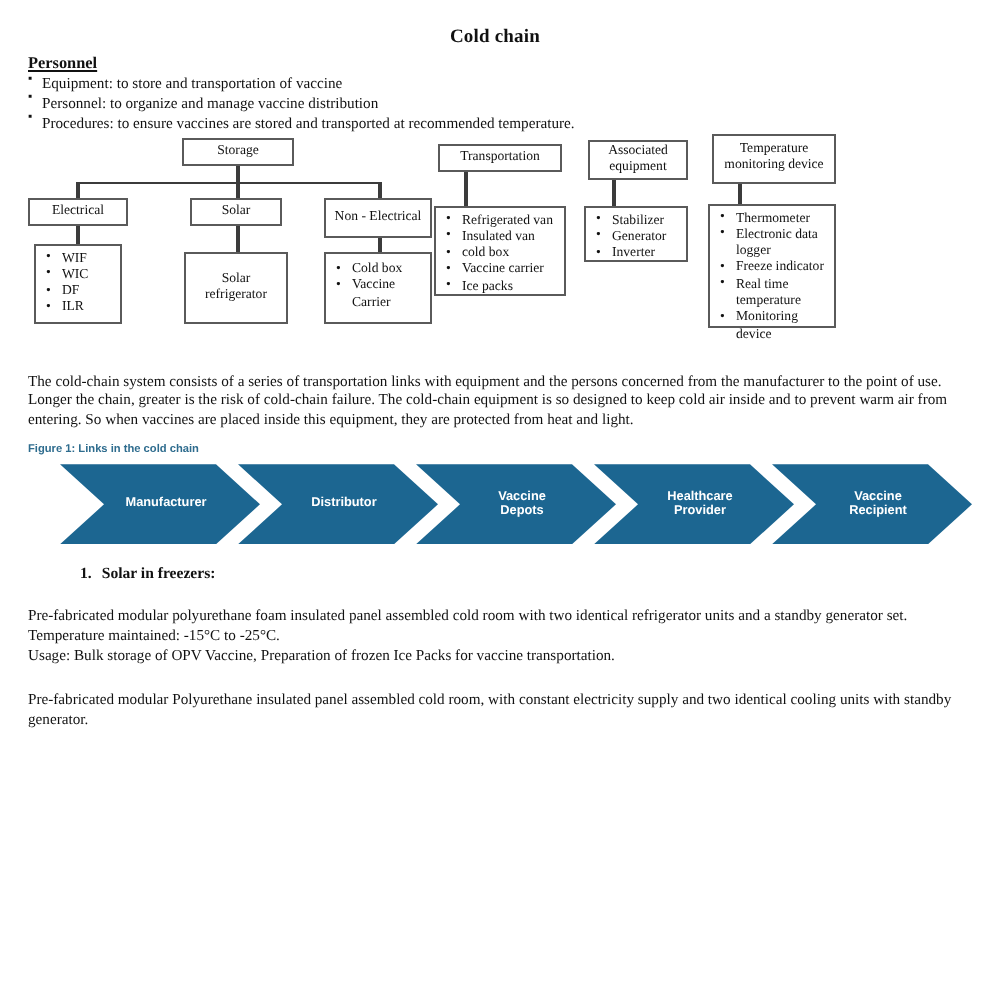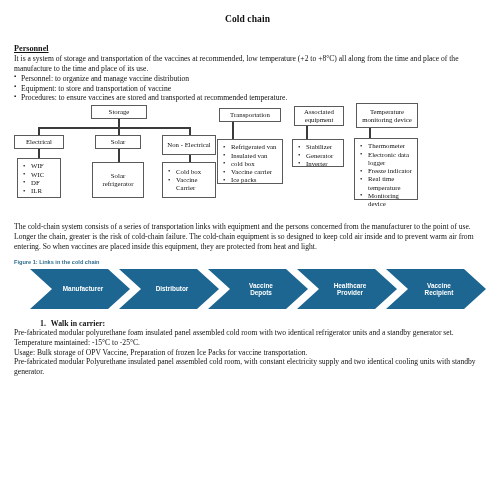--- a/index.html
+++ b/index.html
@@ -18,21 +18,21 @@
     position: relative;
     width: 495px;
     height: 495px;
     padding: 0;
     box-sizing: border-box;
   }
   .doc-title {
     text-align: center;
     font-weight: bold;
     font-size: 9.5px;
-    margin: 14px 0 20px 0;
+    margin: 14px 0 3px 0;
     letter-spacing: .1px;
   }
   .content {
     padding: 0 14px 0 14px;
   }
   .section-head {
     font-weight: bold;
     font-size: 8.2px;
     text-decoration: underline;
     margin: 0 0 1px 0;
@@ -150,36 +150,35 @@
   }
 
   
   .num-head {
     font-weight: bold;
     font-size: 7.8px;
     margin: 8px 0 0 0;
     padding-left: 26px;
   }
   .num-head .n { margin-right: 5px; }
-  .sub-block { margin-top: 0px; }
+  .sub-block { margin-top: 12px; }
 </style>
 </head>
 <body>
 
 <div class="page">
 
   <div class="doc-title">Cold chain</div>
 
   <div class="content">
 
     <div class="section-head">Personnel</div>
-    <p class="body-text">It is a system of storage and transportation of the vaccines at recommended, low temperature (+2 to +8°C) all along from the time and place of the manufacture to the time and place of its use.</p>
     <ul class="plain">
+      <li>Equipment: to store and transportation of vaccine</li>
       <li>Personnel: to organize and manage vaccine distribution</li>
-      <li>Equipment: to store and transportation of vaccine</li>
       <li>Procedures: to ensure vaccines are stored and transported at recommended temperature.</li>
     </ul>
 
     <div class="diagram">
 
       <div class="node" style="left:77px; top:0px; width:56px; height:14px;">Storage</div>
 
       <div class="conn v" style="left:104px; top:14px; height:9px;"></div>
 
       <div class="conn h" style="left:24px; top:22px; width:152px;"></div>
@@ -269,21 +268,21 @@
         <span>Healthcare
 Provider</span>
       </div>
       <div class="chev" style="left:372px; width:100px;">
         <span>Vaccine
 Recipient</span>
       </div>
     </div>
 
     <div class="num-head">
-      <span class="n">1.</span><span>Walk in carrier:</span>
+      <span class="n">1.</span><span>Solar in freezers:</span>
     </div>
     <div class="sub-block">
       <p class="body-text">Pre-fabricated modular polyurethane foam insulated panel assembled cold room with two identical refrigerator units and a standby generator set.</p>
       <p class="body-text">Temperature maintained: -15°C to -25°C.</p>
       <p class="body-text">Usage: Bulk storage of OPV Vaccine, Preparation of frozen Ice Packs for vaccine transportation.</p>
     </div>
 
     <div class="sub-block">
       <p class="body-text">Pre-fabricated modular Polyurethane insulated panel assembled cold room, with constant electricity supply and two identical cooling units with standby generator.</p>
     </div>

